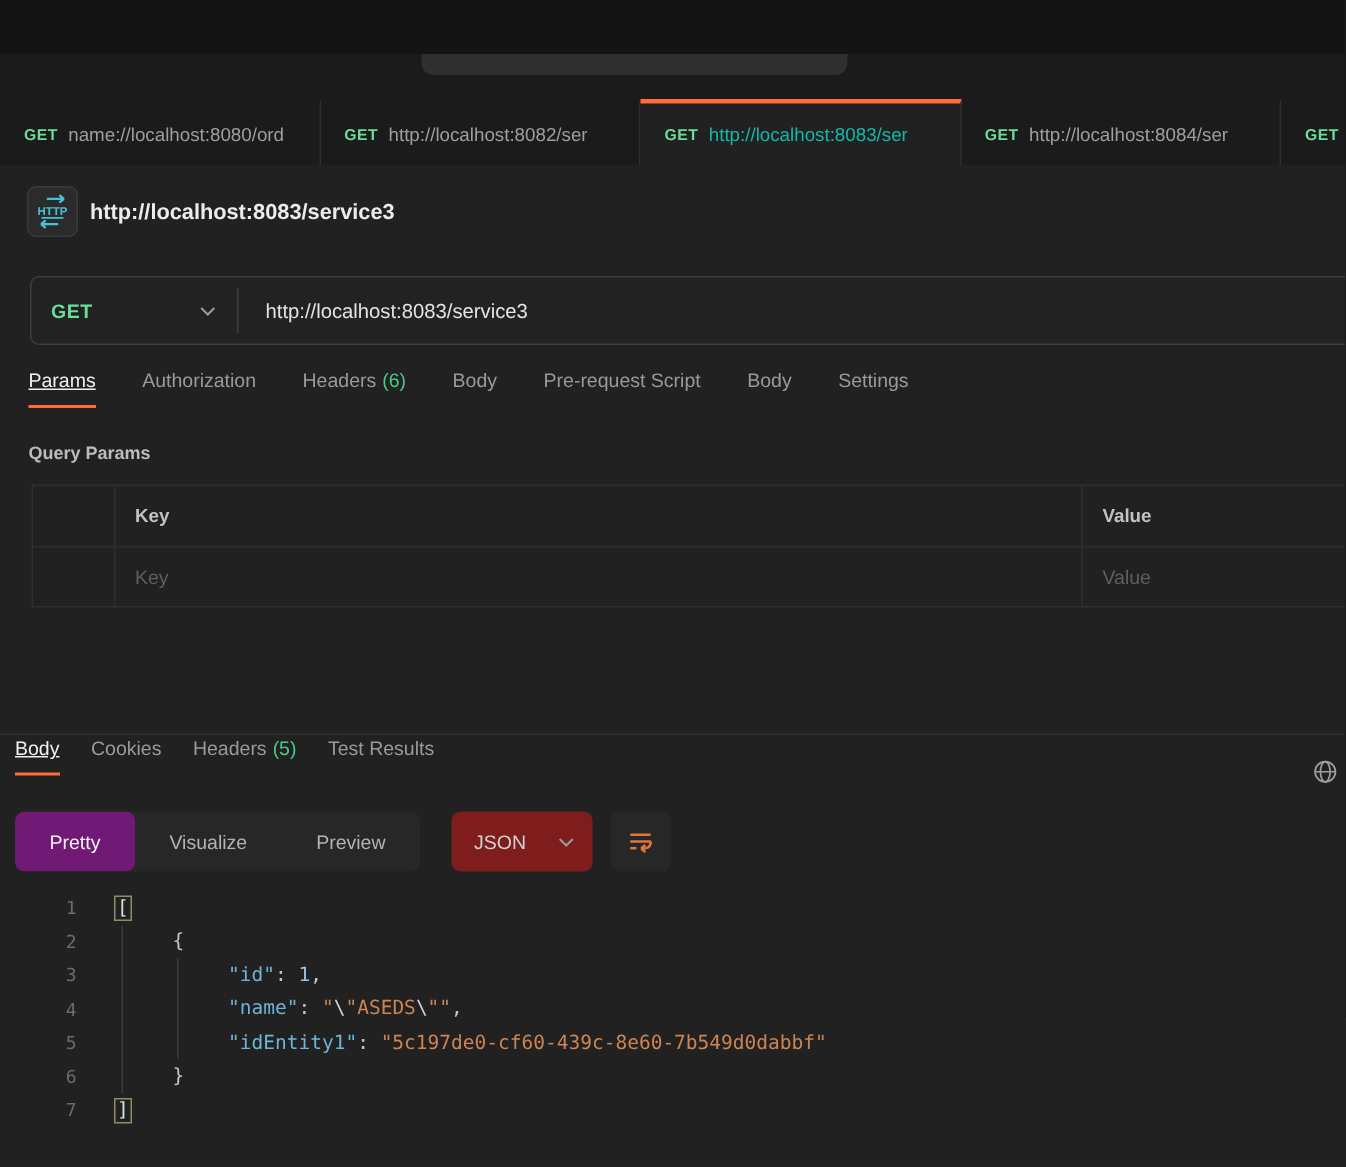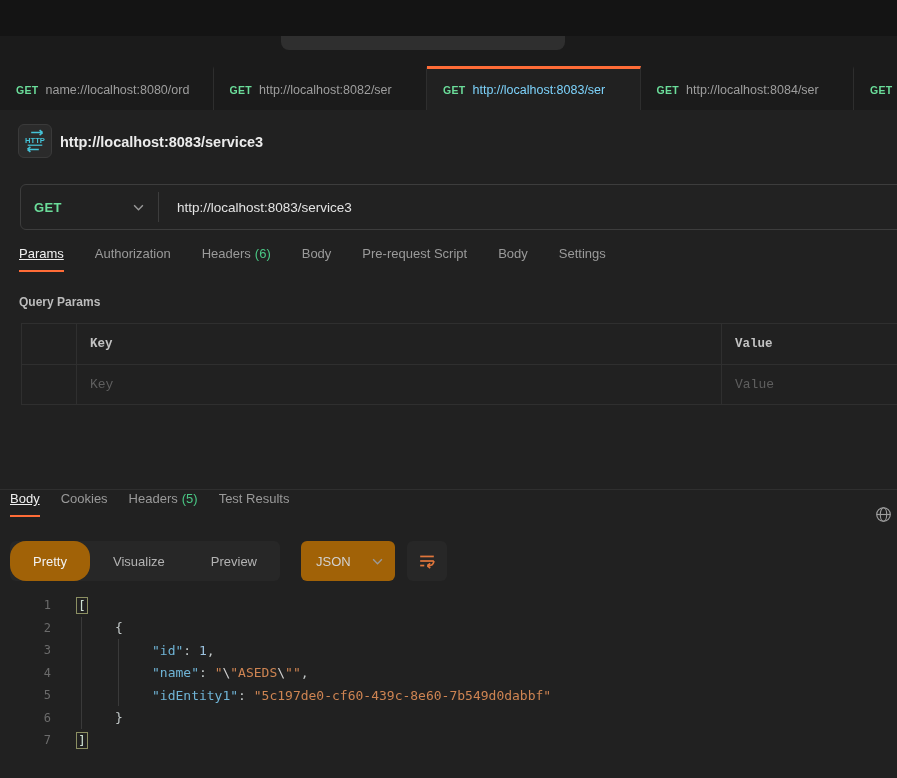--- a/index.html
+++ b/index.html
@@ -19,21 +19,21 @@
   .tabstrip { position:absolute; left:0; top:30px; width:100%; height:44px; background:#1b1b1b; display:flex; }
   .tab {
     width:213.5px; flex:0 0 auto; display:flex; align-items:center; gap:7px;
     padding:0 10px 0 16px; border-right:1px solid #2e2e2e; border-top:3px solid transparent;
     overflow:hidden; white-space:nowrap; cursor:pointer;
   }
   .tab:last-child { width:41px; padding-right:0; border-right:none; }
   .tab.active { background:#212121; border-top-color:#ff6c37; }
   .tmethod { color:#6bdd9a; font-size:10.5px; font-weight:bold; letter-spacing:.3px; flex:0 0 auto; }
   .turl { color:#9e9e9e; font-size:12.5px; overflow:hidden; }
-  .tab.active .turl { color:#7dd3fc; }
+  .tab.active .turl { color:#14b8a6; }
   
   .reqicon {
     position:absolute; left:18px; top:88px; width:34px; height:34px;
     background:#2b2b2b; border:1px solid #3a3a3a; border-radius:6px;
     display:flex; align-items:center; justify-content:center;
   }
   .reqtitle { position:absolute; left:60px; top:98px; font-size:14.5px; font-weight:bold; color:#ececec; }
   
   .urlbar {
     position:absolute; left:20px; top:148px; width:900px; height:46px;
@@ -48,37 +48,37 @@
   
   .reqtabs { position:absolute; left:19px; top:210px; display:flex; gap:31px; }
   .rtab { font-size:13px; color:#9a9a9a; padding-bottom:9px; border-bottom:2px solid transparent; cursor:pointer; }
   .rtab.active { color:#f0f0f0; border-bottom-color:#ff6c37;text-decoration:underline; }
   .rtab .cnt { color:#4ac885; margin-left:4px; }
   
   .qp-label { position:absolute; left:19px; top:259px; font-size:12px; font-weight:bold; color:#bcbcbc; }
   .qp-table { position:absolute; left:21px; top:287px; width:876px; border-top:1px solid #2f2f2f; border-left:1px solid #2f2f2f; border-bottom:1px solid #2f2f2f; }
   .qp-row { display:flex; height:40px; }
   .qp-row + .qp-row { border-top:1px solid #2f2f2f; }
-  .qp-cell { display:flex; align-items:center; padding-left:13px; border-right:1px solid #2f2f2f;font-family:Liberation Mono, monospace; }
+  .qp-cell { display:flex; align-items:center; padding-left:13px; border-right:1px solid #2f2f2f; }
   .qp-cell.sel { width:55px; padding-left:0; }
   .qp-cell.key { width:645px; }
   .qp-cell.val { flex:1; border-right:none; }
   .qp-head { font-size:12.5px; font-weight:bold; color:#c2c2c2; }
   .qp-ph { font-size:13px; color:#5f5f5f; }
   
   .divider { position:absolute; left:0; top:453px; width:100%; height:1px; background:#2f2f2f; }
   .resptabs { position:absolute; left:10px; top:455px; display:flex; gap:21px; }
   .globe-btn { position:absolute; right:2px; top:466px; width:24px; height:24px; display:flex; align-items:center; justify-content:center; cursor:pointer; }
   
   .viewbar { position:absolute; left:10px; top:505px; height:40px; display:flex; }
   .segments { display:flex; background:#272727; border-radius:6px; overflow:hidden; }
   .seg { font-size:13px; color:#b3b3b3; display:flex; align-items:center; padding:0 23px; cursor:pointer; }
-  .seg.active { background:#a16207; color:#f2f2f2; border-radius:16px; }
+  .seg.active { background:#701a75; color:#f2f2f2; border-radius:6px; }
   .json-dd {
-    margin-left:21px; width:94px; background:#a16207; border-radius:6px;
+    margin-left:21px; width:94px; background:#7f1d1d; border-radius:6px;
     display:flex; align-items:center; padding:0 12px 0 15px; cursor:pointer;
   }
   .json-dd .fmt { font-size:13px; color:#d2d2d2; font-weight:500; }
   .json-dd svg { margin-left:auto; }
   .wrap-btn { margin-left:12px; width:40px; background:#272727; border-radius:6px; display:flex; align-items:center; justify-content:center; cursor:pointer; }
   
   .code-area { position:absolute; left:0; top:558px; width:100%; height:210px; font-family:"DejaVu Sans Mono", monospace; }
   .crow { display:flex; height:22.5px; align-items:center; }
   .lnum { width:62px; flex:0 0 auto; text-align:right; padding-right:11px; font-size:12px; color:#6b6b6b; }
   .ccontent { font-size:13px; white-space:pre; }

